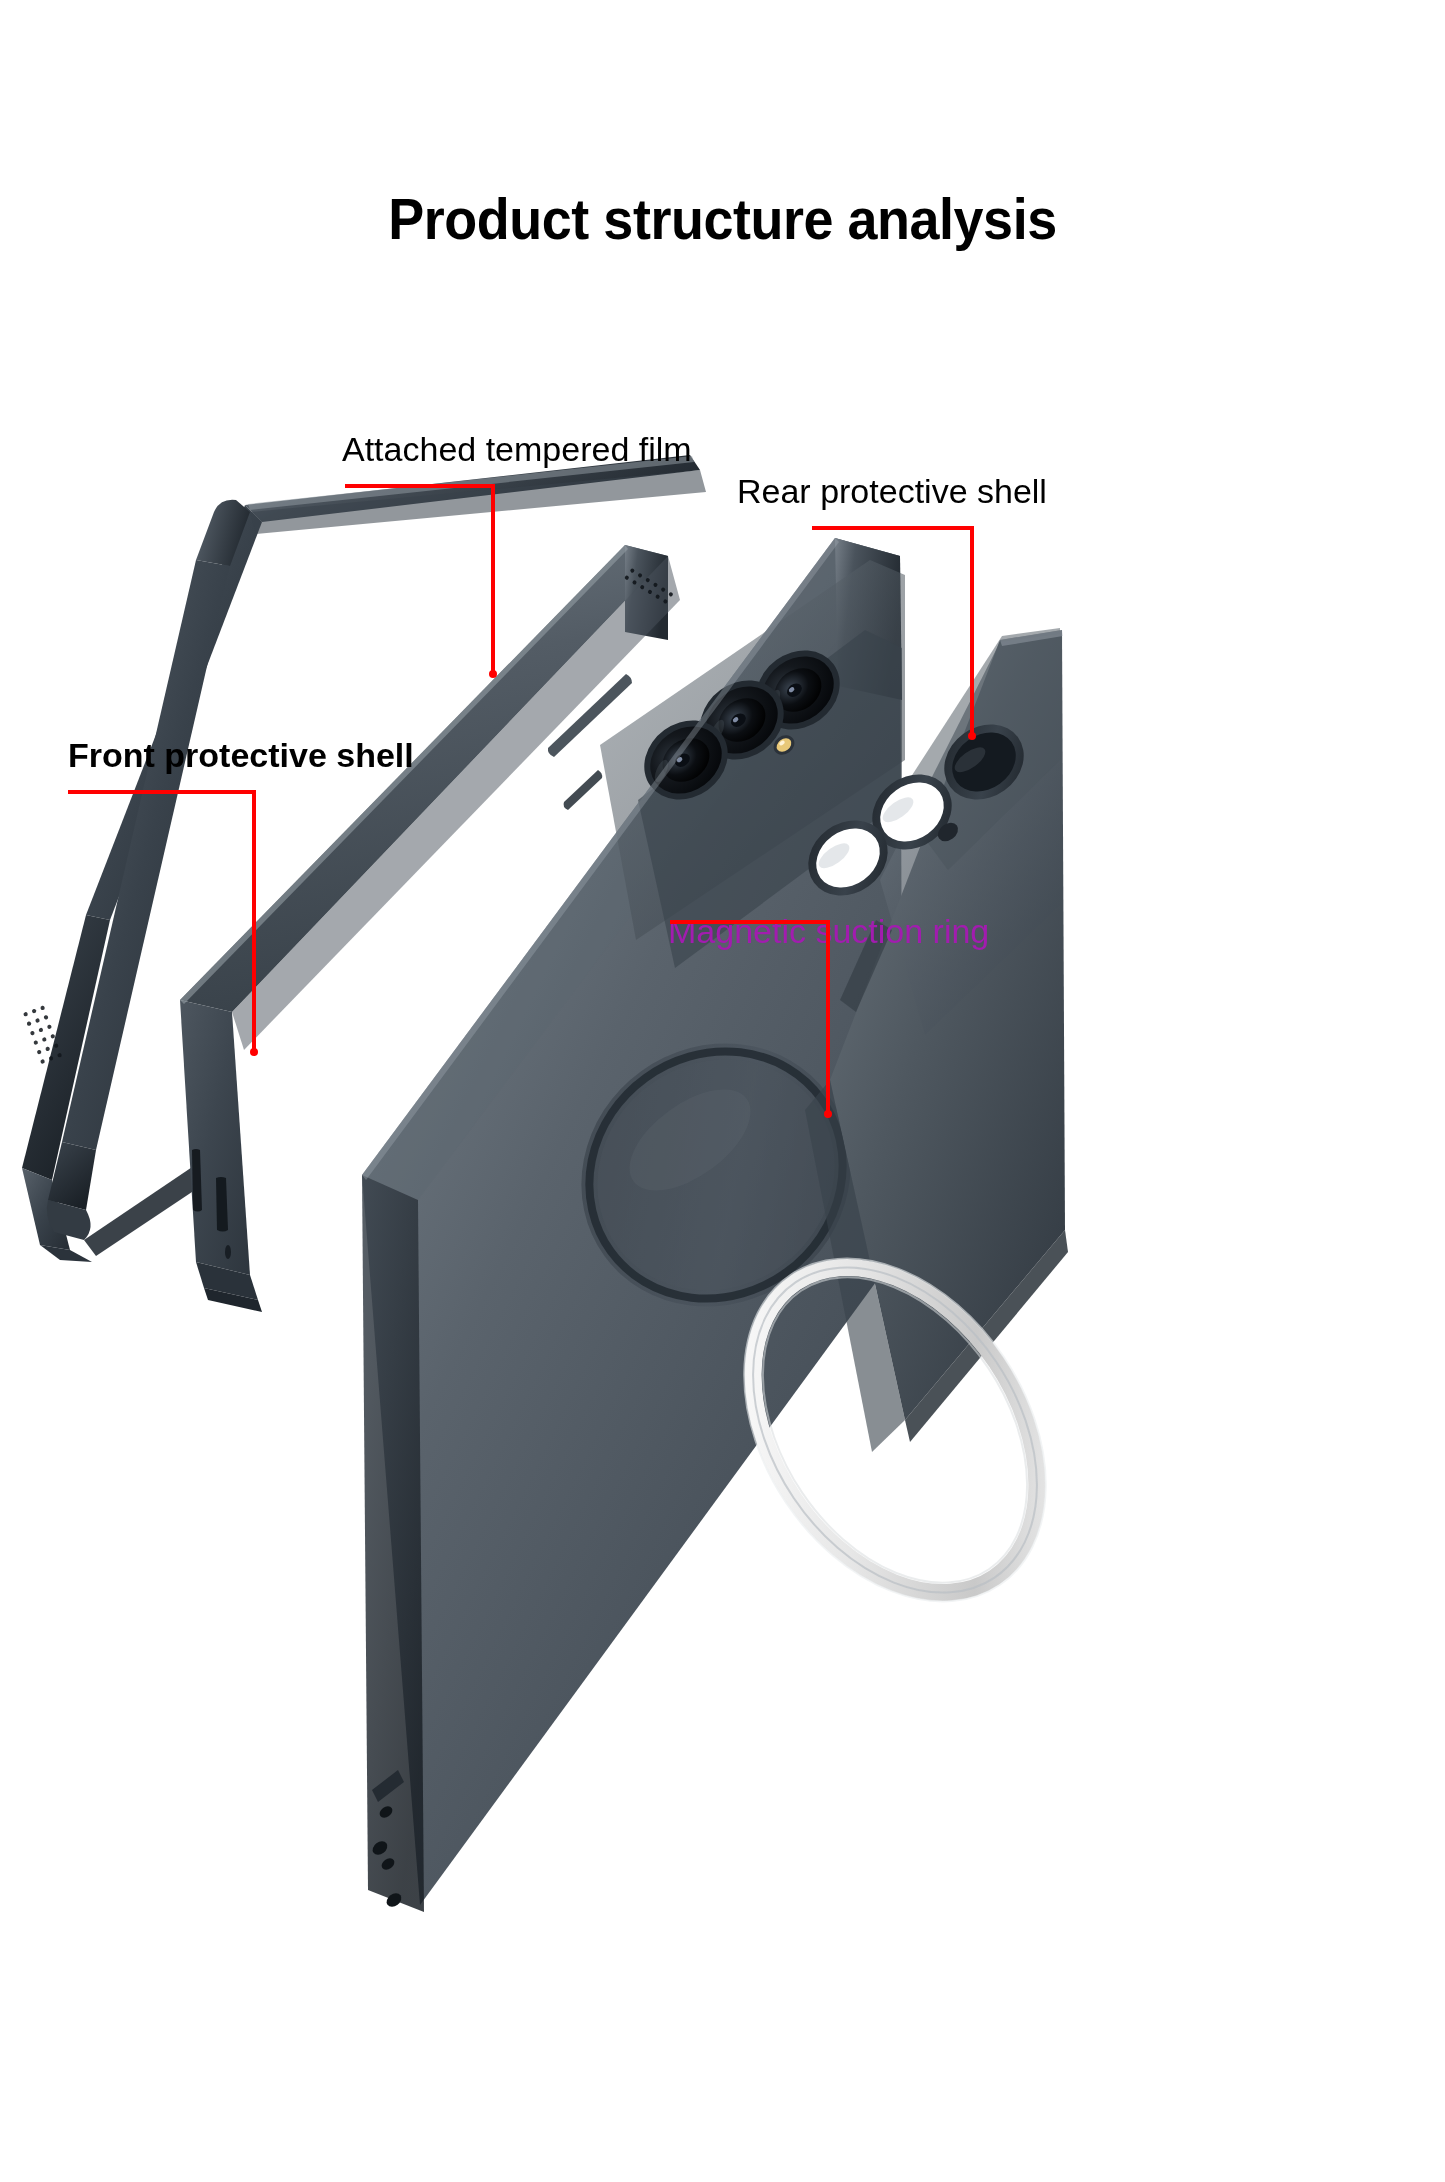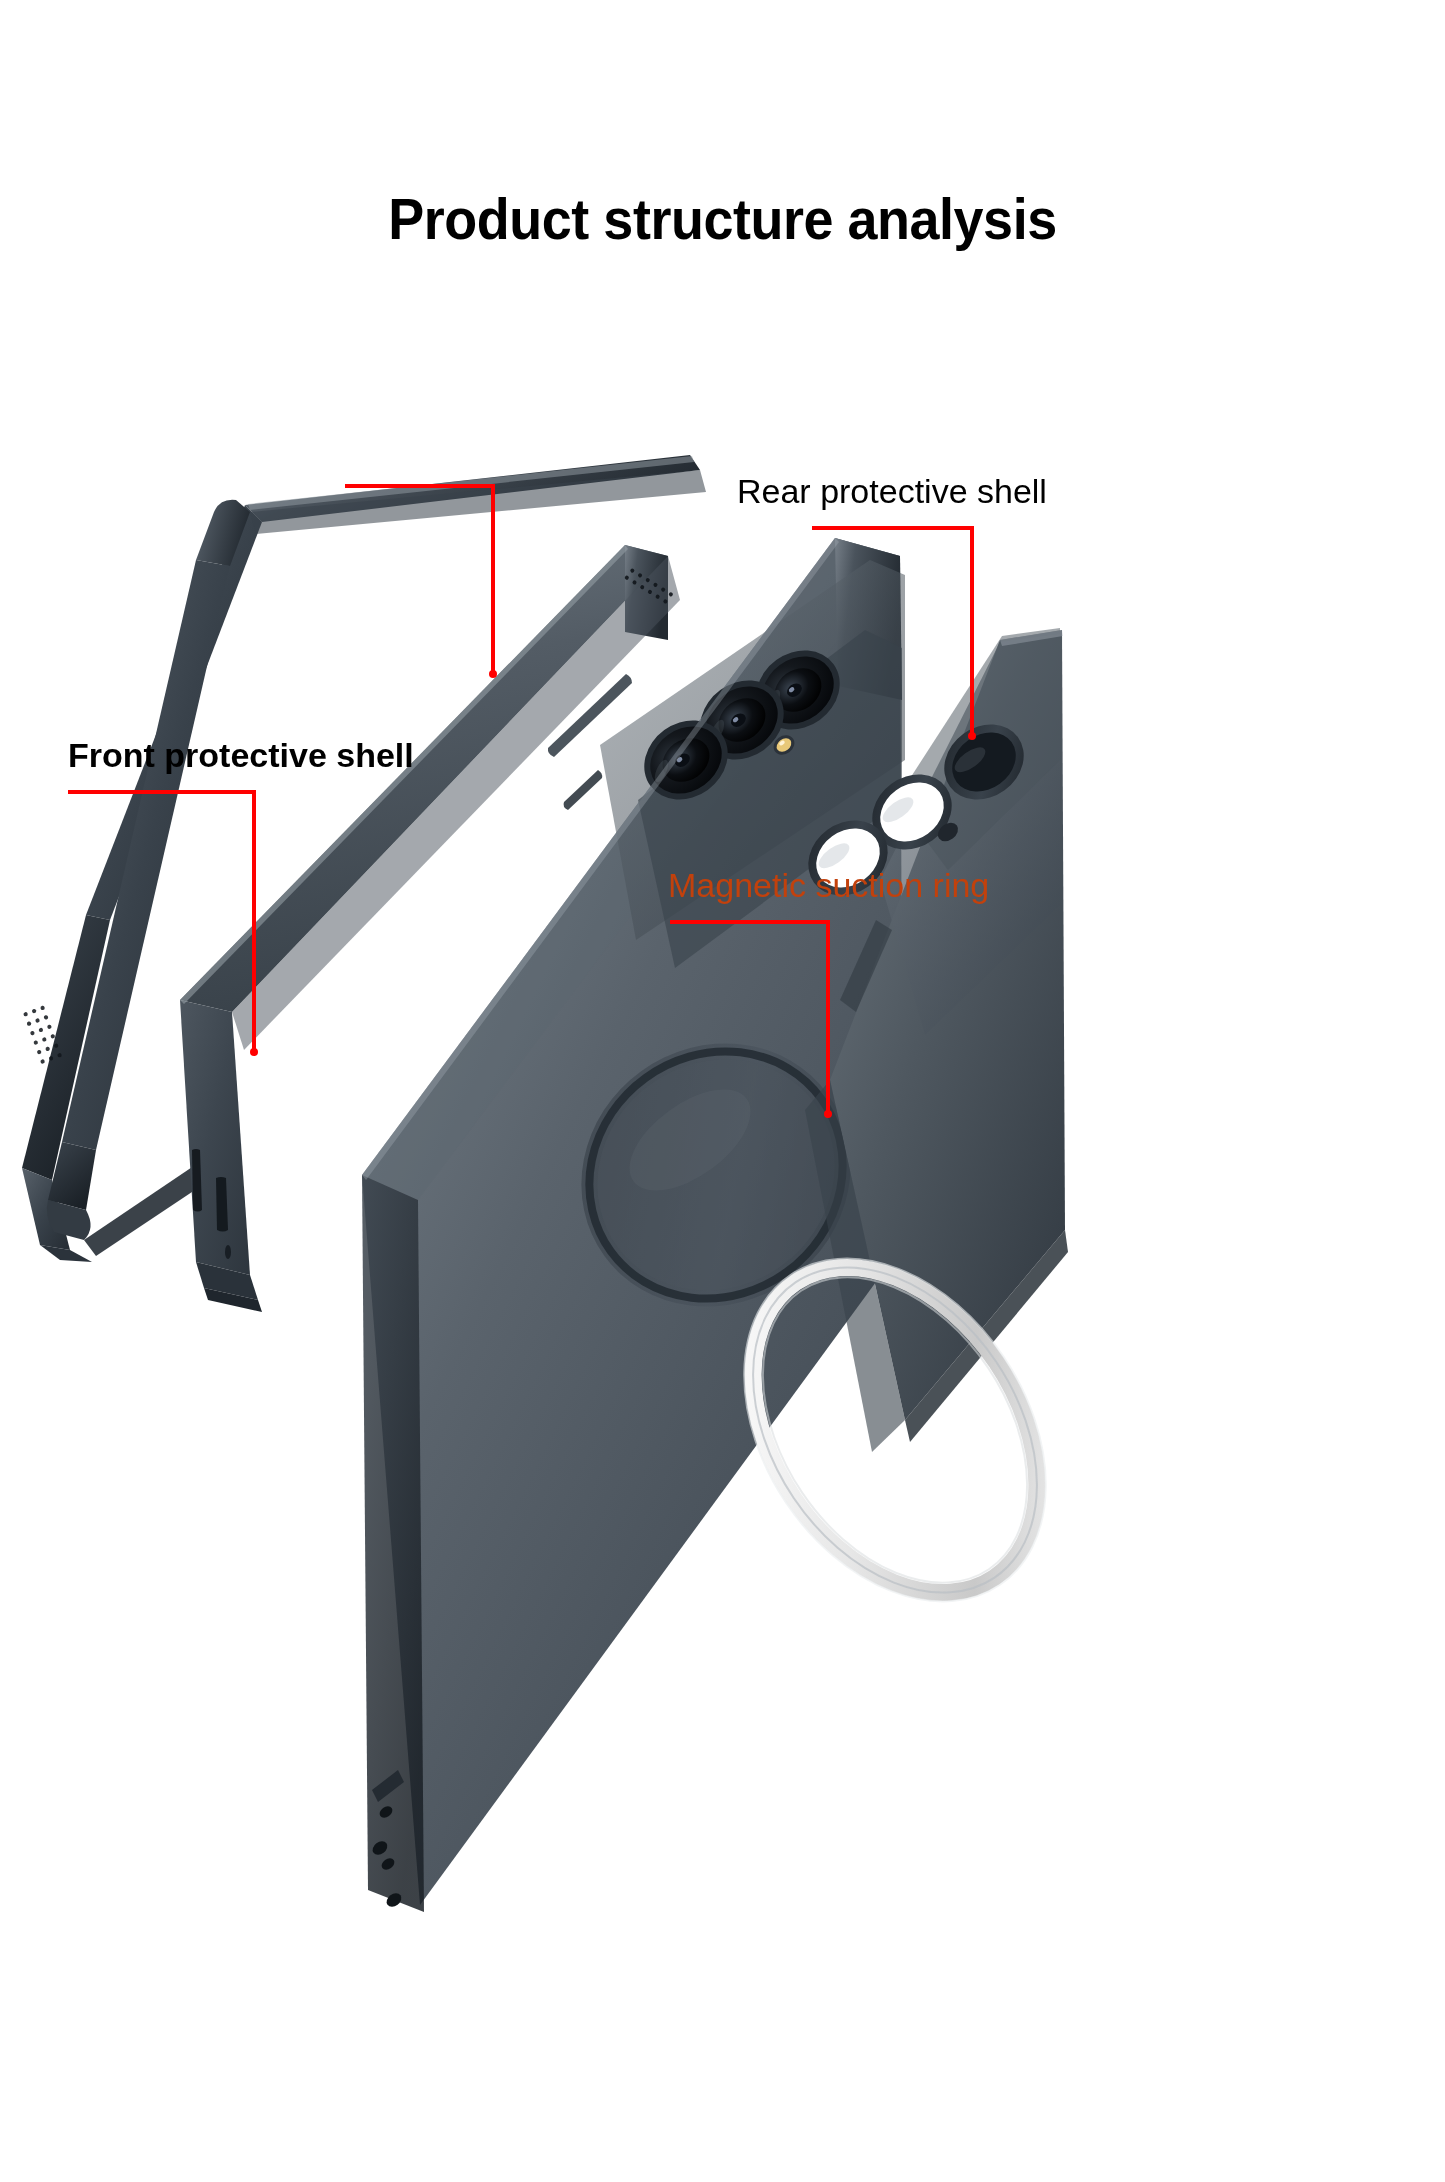--- a/index.html
+++ b/index.html
@@ -30,21 +30,21 @@
   }
 
   
   .callout-label {
     position:absolute;
     font-size:34px;
     color:#000000;
     white-space:nowrap;
     font-family:"Liberation Sans", sans-serif;
   }
-  .callout-label.light { color:#c2410c; }
+  .callout-label.light { color:#a21caf;margin-top:46px; }
 
   
   .lead-h, .lead-v {
     position:absolute;
     background:#FF0000;
   }
   .lead-h { height:4px; }
   .lead-v { width:4px; }
   .lead-dot {
     position:absolute;
@@ -335,20 +335,21 @@
     </g>
 
   </svg>
   </div>
 
   <div class="callout-label" style="left:68px; top:736px;font-weight:bold;">Front protective shell</div>
   <div class="lead-h" style="left:68px; top:790px; width:188px;"></div>
   <div class="lead-v" style="left:252px; top:790px; height:264px;"></div>
   <div class="lead-dot" style="left:250px; top:1048px;"></div>
 
+  <div class="callout-label" style="left:342px; top:430px;">Attached tempered film</div>
   <div class="lead-h" style="left:345px; top:484px; width:150px;"></div>
   <div class="lead-v" style="left:491px; top:484px; height:192px;"></div>
   <div class="lead-dot" style="left:489px; top:670px;"></div>
 
   <div class="callout-label" style="left:737px; top:472px;text-align:center;">Rear protective shell</div>
   <div class="lead-h" style="left:812px; top:526px; width:162px;"></div>
   <div class="lead-v" style="left:970px; top:526px; height:212px;"></div>
   <div class="lead-dot" style="left:968px; top:732px;"></div>
 
   <div class="callout-label light" style="left:668px; top:866px;">Magnetic suction ring</div>

